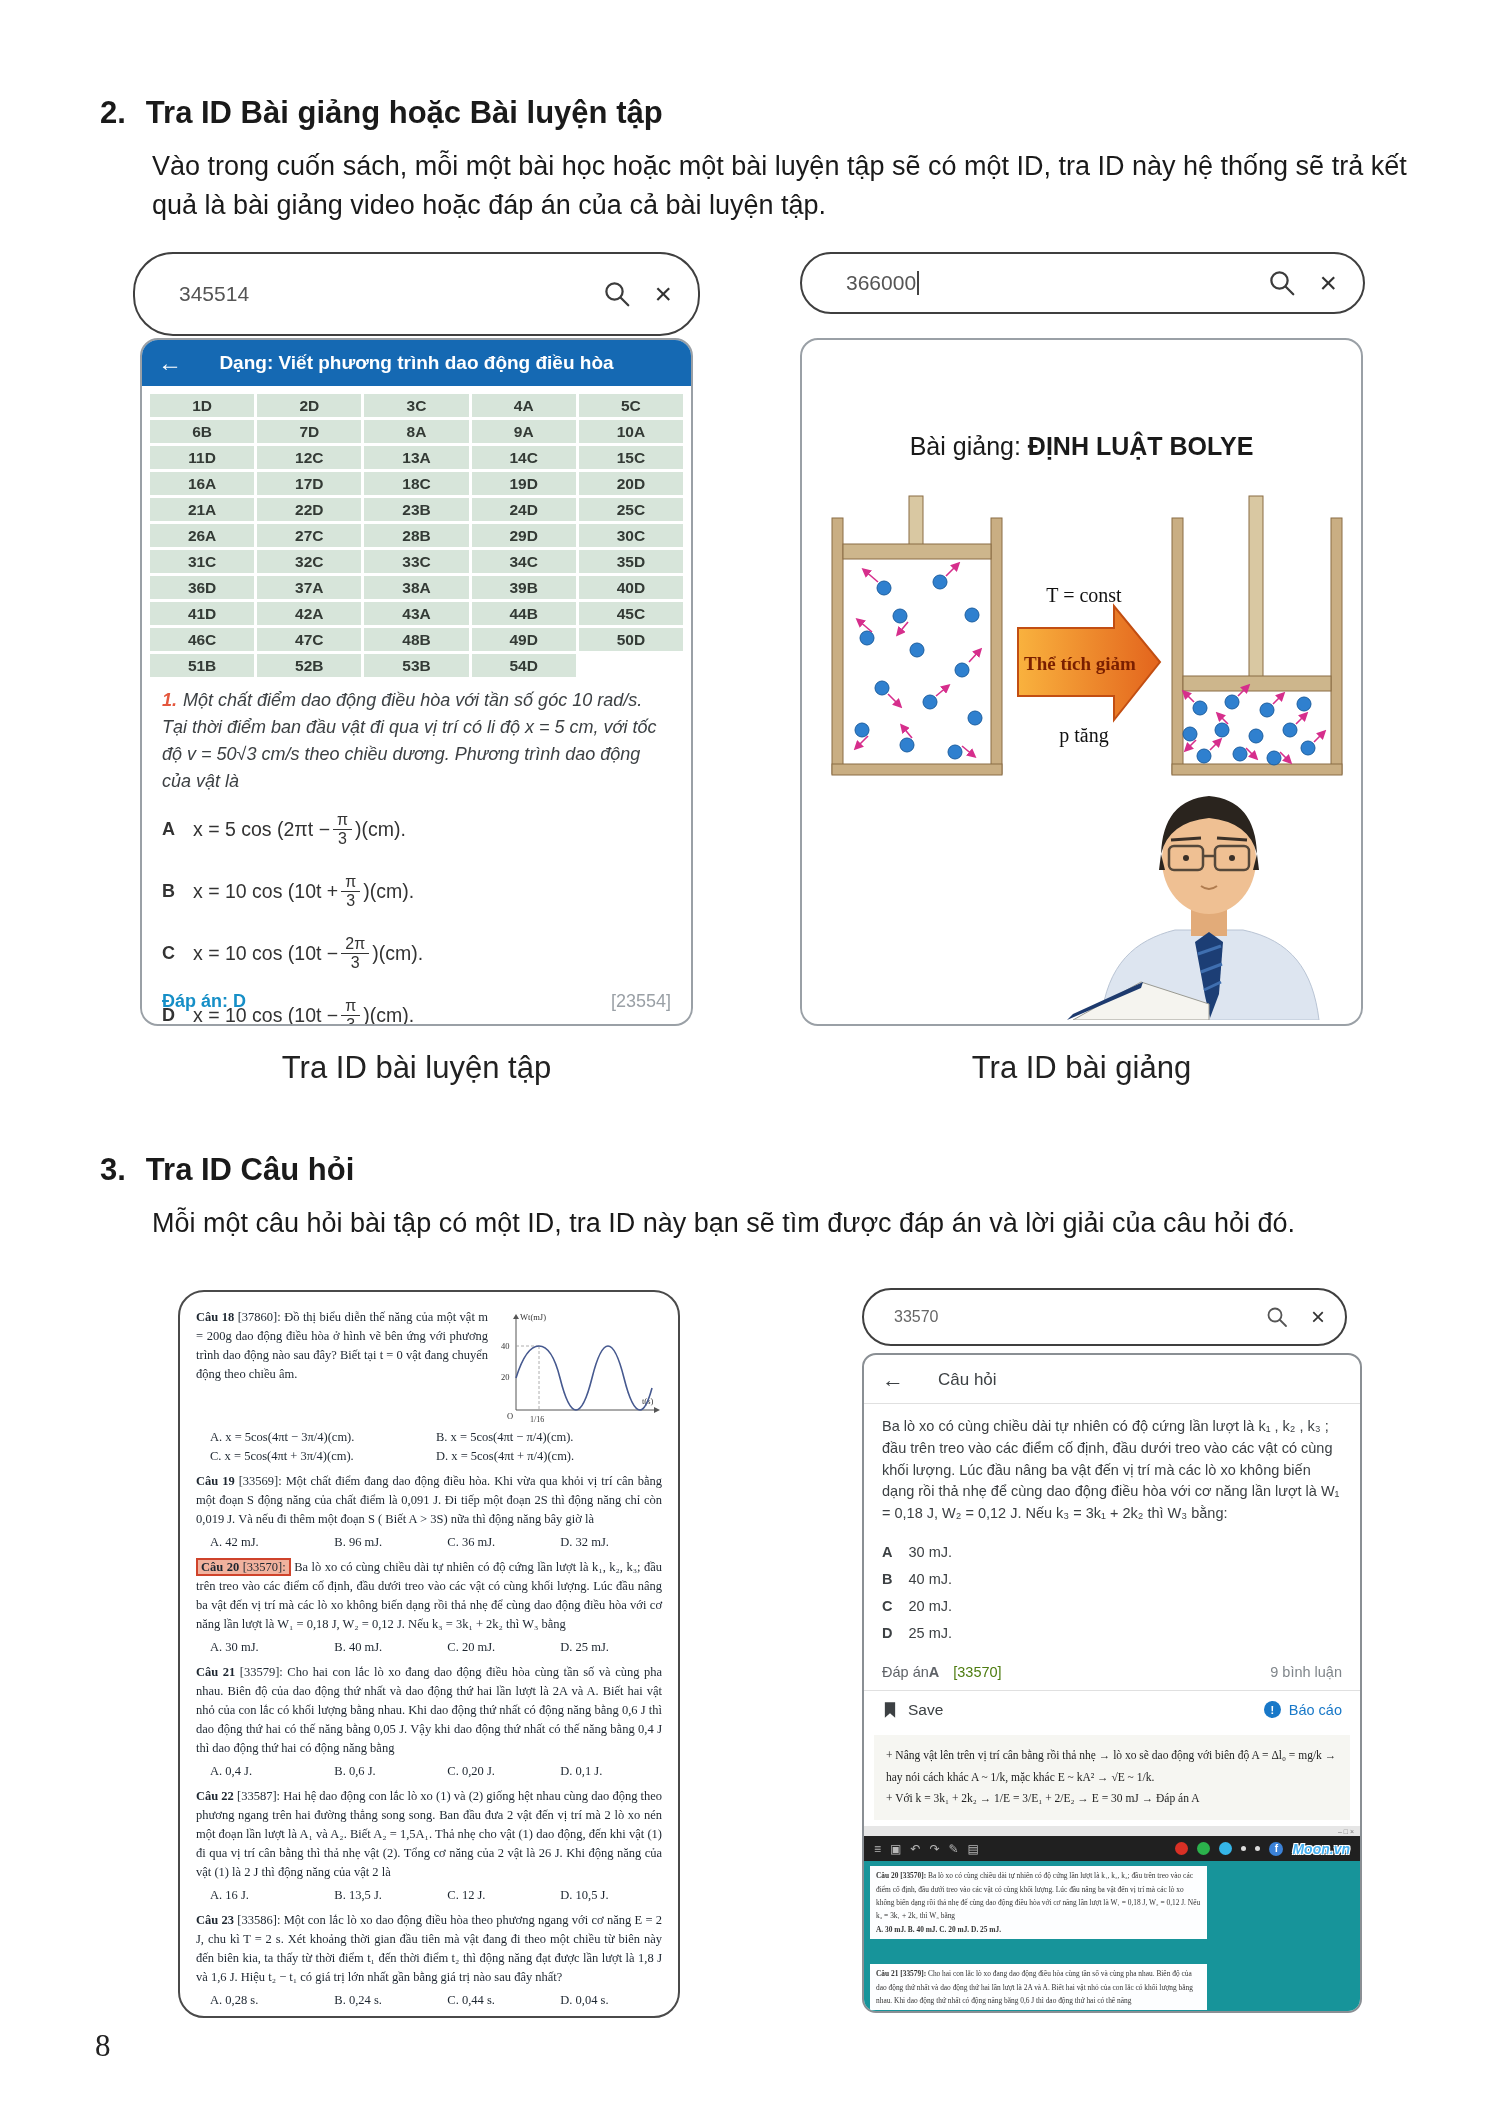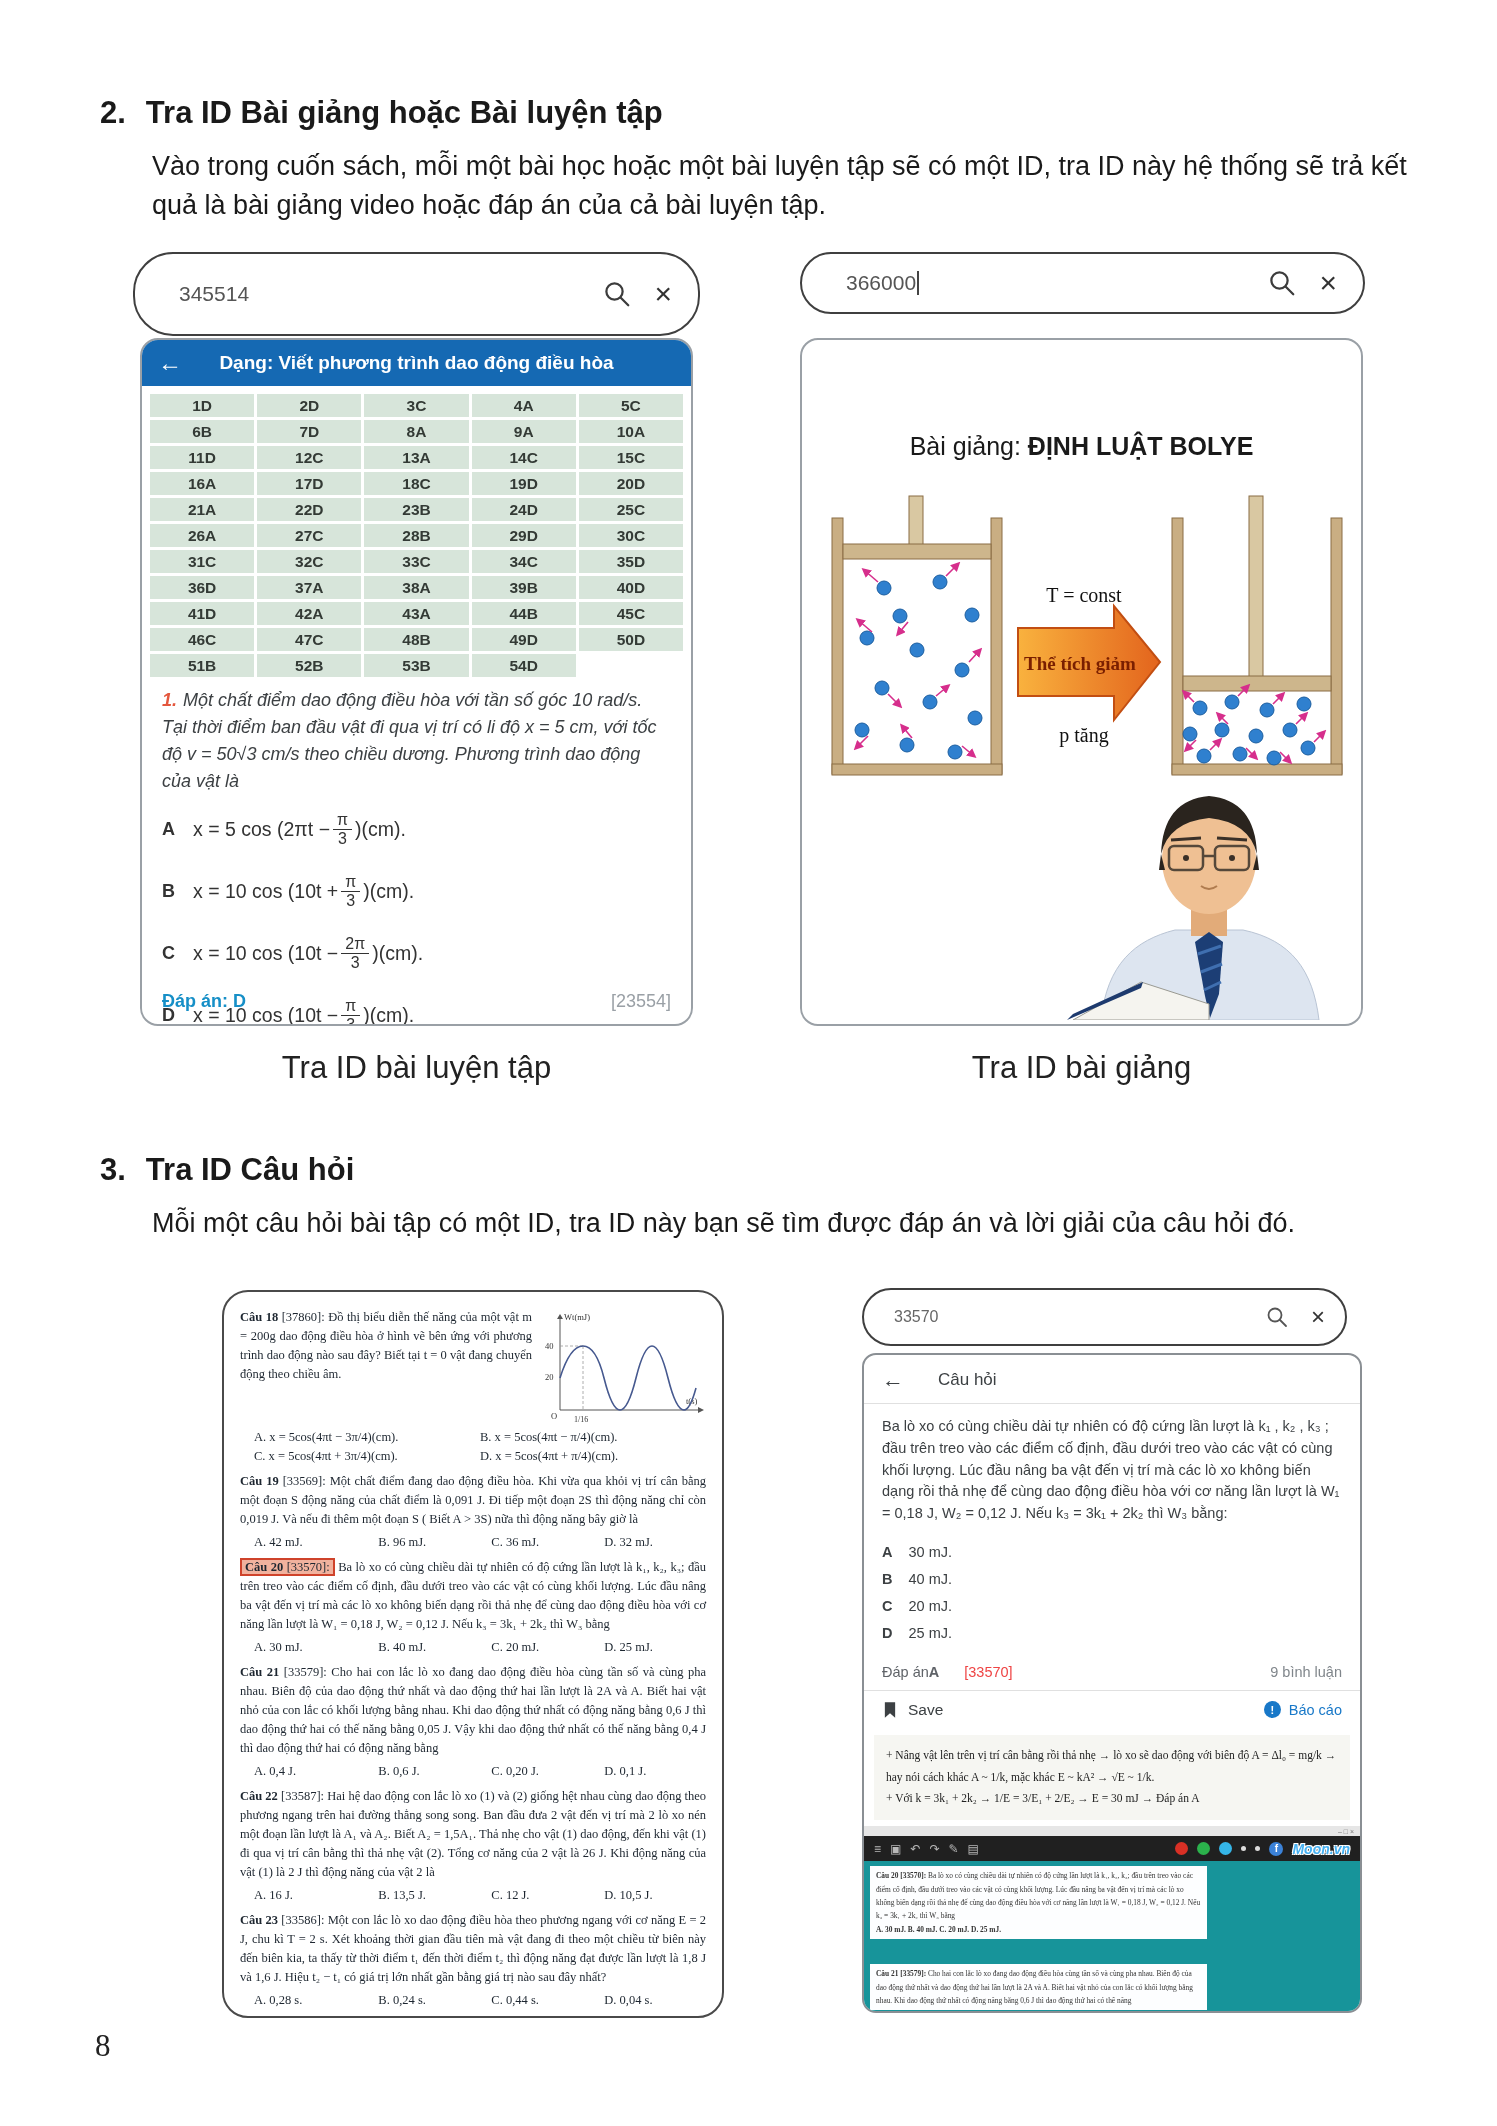--- a/index.html
+++ b/index.html
@@ -68,21 +68,21 @@
   .pill.small .clear { font-size:24px; }
   .acard { border:2px solid #8a8f94; border-radius:14px; background:#fff; overflow:hidden; }
   .acard-header { display:flex; align-items:center; gap:34px; padding:12px 18px 10px 18px; }
   .acard-header .back { font-size:22px; color:#3c4043; }
   .acard-header .title { font-size:17px; color:#3c4043; }
   .divider { border-top:1px solid #e0e0e0; }
   .aqtext { padding:12px 18px 8px 18px; font-size:14.5px; line-height:1.5; color:#3c4043; }
   .aopt { display:flex; gap:16px; padding:0 18px; margin:11px 0; font-size:14.5px; color:#3c4043; }
   .aopt .lab { font-weight:bold; }
   .ansrow { display:flex; align-items:baseline; padding:12px 18px 10px 18px; font-size:14.5px; color:#5f6368; }
-  .ansrow .aid { color:#ef4444; margin-left:25px; }
+  .ansrow .aid { color:#4d7c0f; margin-left:14px; }
   .ansrow .comments { margin-left:auto; color:#80868b; }
   .actions { display:flex; align-items:center; padding:10px 18px; }
   .save { display:flex; align-items:center; gap:10px; font-size:15.5px; color:#3c4043; }
   .report { margin-left:auto; display:flex; align-items:center; gap:8px; color:#1878c8; font-size:14.5px; }
   .report .dot { width:17px; height:17px; border-radius:50%; background:#1878c8; color:#fff; font-size:11px; font-weight:bold; display:flex; align-items:center; justify-content:center; }
   .solution { margin:6px 10px; background:#f6f6f2; padding:10px 12px; font-family:"Liberation Serif", serif; font-size:11.5px; line-height:1.9; color:#222; }
 
   
   .video { margin-top:4px; }
   .winbar { height:10px; background:#e6e6e6; display:flex; justify-content:flex-end; align-items:center; padding:0 6px; font-size:7px; color:#777; }
@@ -377,21 +377,21 @@
       <path d="M4,238 L78,206 L80,200 L10,232 Z" fill="#1d3a6e"></path>
     </svg>
   </div>
 
   <div class="abs h2" style="left:100px; top:1152px;">
     <span>3.</span>
     <span>Tra ID Câu hỏi</span>
   </div>
   <div class="abs para" style="left:152px; top:1204px; width:1280px;">Mỗi một câu hỏi bài tập có một ID, tra ID này bạn sẽ tìm được đáp án và lời giải của câu hỏi đó.</div>
 
-  <div class="abs qpanel" style="left:178px; top:1290px; width:502px; height:728px;margin-left:44px;">
+  <div class="abs qpanel" style="left:178px; top:1290px; width:502px; height:728px;">
     <div class="q18row">
       <div class="qtextcol">
         <p><span class="qlabel">Câu 18</span> <span>[37860]:</span> <span>Đồ thị biểu diễn thế năng của một vật m = 200g dao động điều hòa ở hình vẽ bên ứng với phương trình dao động nào sau đây? Biết tại t = 0 vật đang chuyển động theo chiều âm.</span></p>
       </div>
       <svg width="168" height="118" viewBox="0 0 168 118">
         <line x1="22" y1="8" x2="22" y2="102" stroke="#555" stroke-width="1"></line>
         <line x1="22" y1="102" x2="164" y2="102" stroke="#555" stroke-width="1"></line>
         <path d="M22,6 L19,11 L25,11 Z" fill="#555"></path>
         <path d="M166,102 L160,99 L160,105 Z" fill="#555"></path>
         <text x="26" y="12" font-size="8.5" fill="#333">Wt(mJ)</text>

